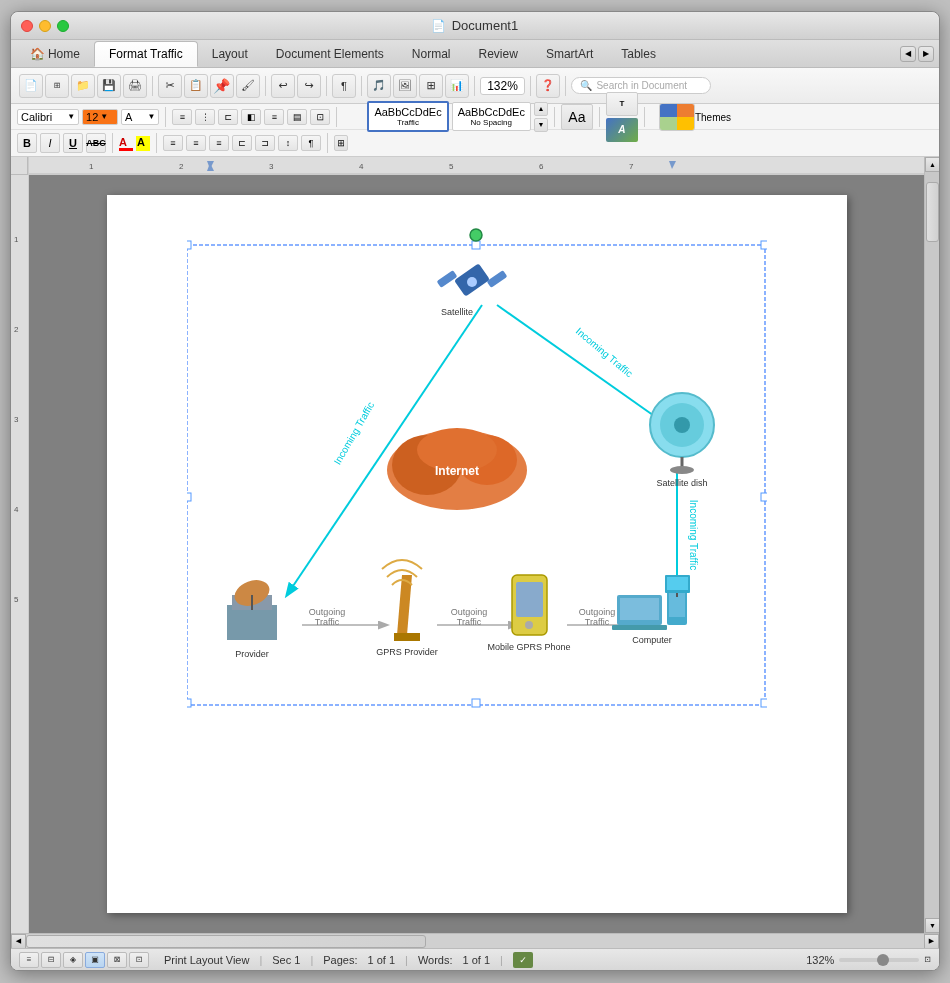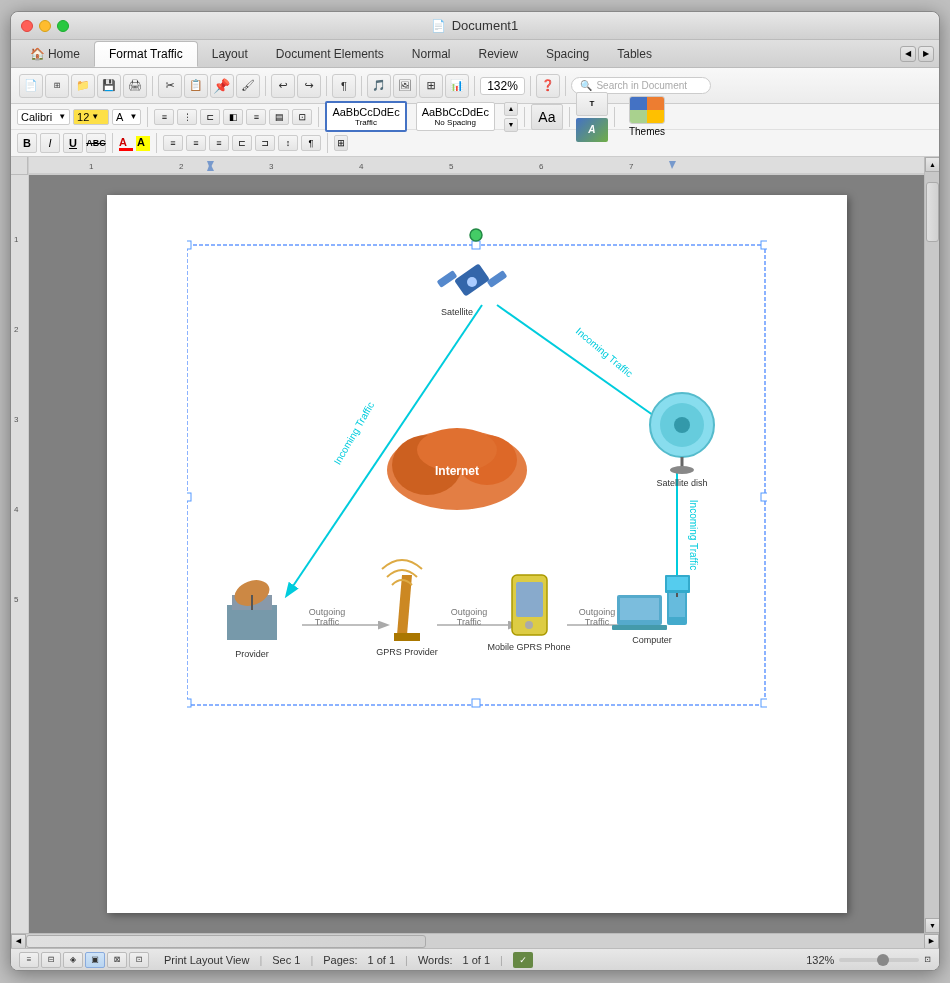--- a/index.html
+++ b/index.html
@@ -170,22 +170,23 @@
       padding: 3px 5px;
       font-size: 9px;
       cursor: pointer;
       min-width: 55px;
       text-align: center;
       background: #fff;
     }
     .style-swatch.normal { border: 2px solid #4472c4; }
     .styles-container {
       display: flex;
-      gap: 9px;
-      align-items: center;
+      gap: 3px;
+      align-items: center;
+      margin-left: 24px;
     }
 
     
     .main-content {
       display: flex;
       flex: 1;
       overflow: hidden;
     }
 
     
@@ -334,25 +335,25 @@
 
     
     .font-select {
       background: #fff;
       border: 1px solid #ccc;
       border-radius: 2px;
       padding: 1px 3px;
       font-size: 11px;
       display: flex;
       align-items: center;
-      gap: 6px;
+      gap: 15px;
       cursor: pointer;
     }
     .font-size-select {
-      background: #fde047;
+      background: #f97316;
       border: 1px solid #ccc;
       border-radius: 2px;
       padding: 1px 3px;
       font-size: 11px;
       display: flex;
       align-items: center;
       gap: 2px;
       cursor: pointer;
       width: 36px;
     }
@@ -370,21 +371,21 @@
       font-weight: bold;
     }
 
     .ruler-marker {
       position: absolute;
       font-size: 8px;
       color: #555;
     }
     .themes-btn {
       display: flex;
-      flex-direction: column;
+      flex-direction: row;
       align-items: center;
       padding: 4px 8px;
       border-radius: 3px;
       cursor: pointer;
     }
     .themes-swatch {
       width: 36px;
       height: 28px;
       border-radius: 3px;
       border: 1px solid #ccc;
@@ -479,21 +480,21 @@
     <div class="tab">
       <span>Document Elements</span>
     </div>
     <div class="tab">
       <span>Normal</span>
     </div>
     <div class="tab">
       <span>Review</span>
     </div>
     <div class="tab">
-      <span>Spacing</span>
+      <span>SmartArt</span>
     </div>
     <div class="tab">
       <span>Tables</span>
     </div>
     <div class="tab-nav-arrows">
       <div class="tab-nav-btn">◀</div>
       <div class="tab-nav-btn">▶</div>
     </div>
   </div>
 

